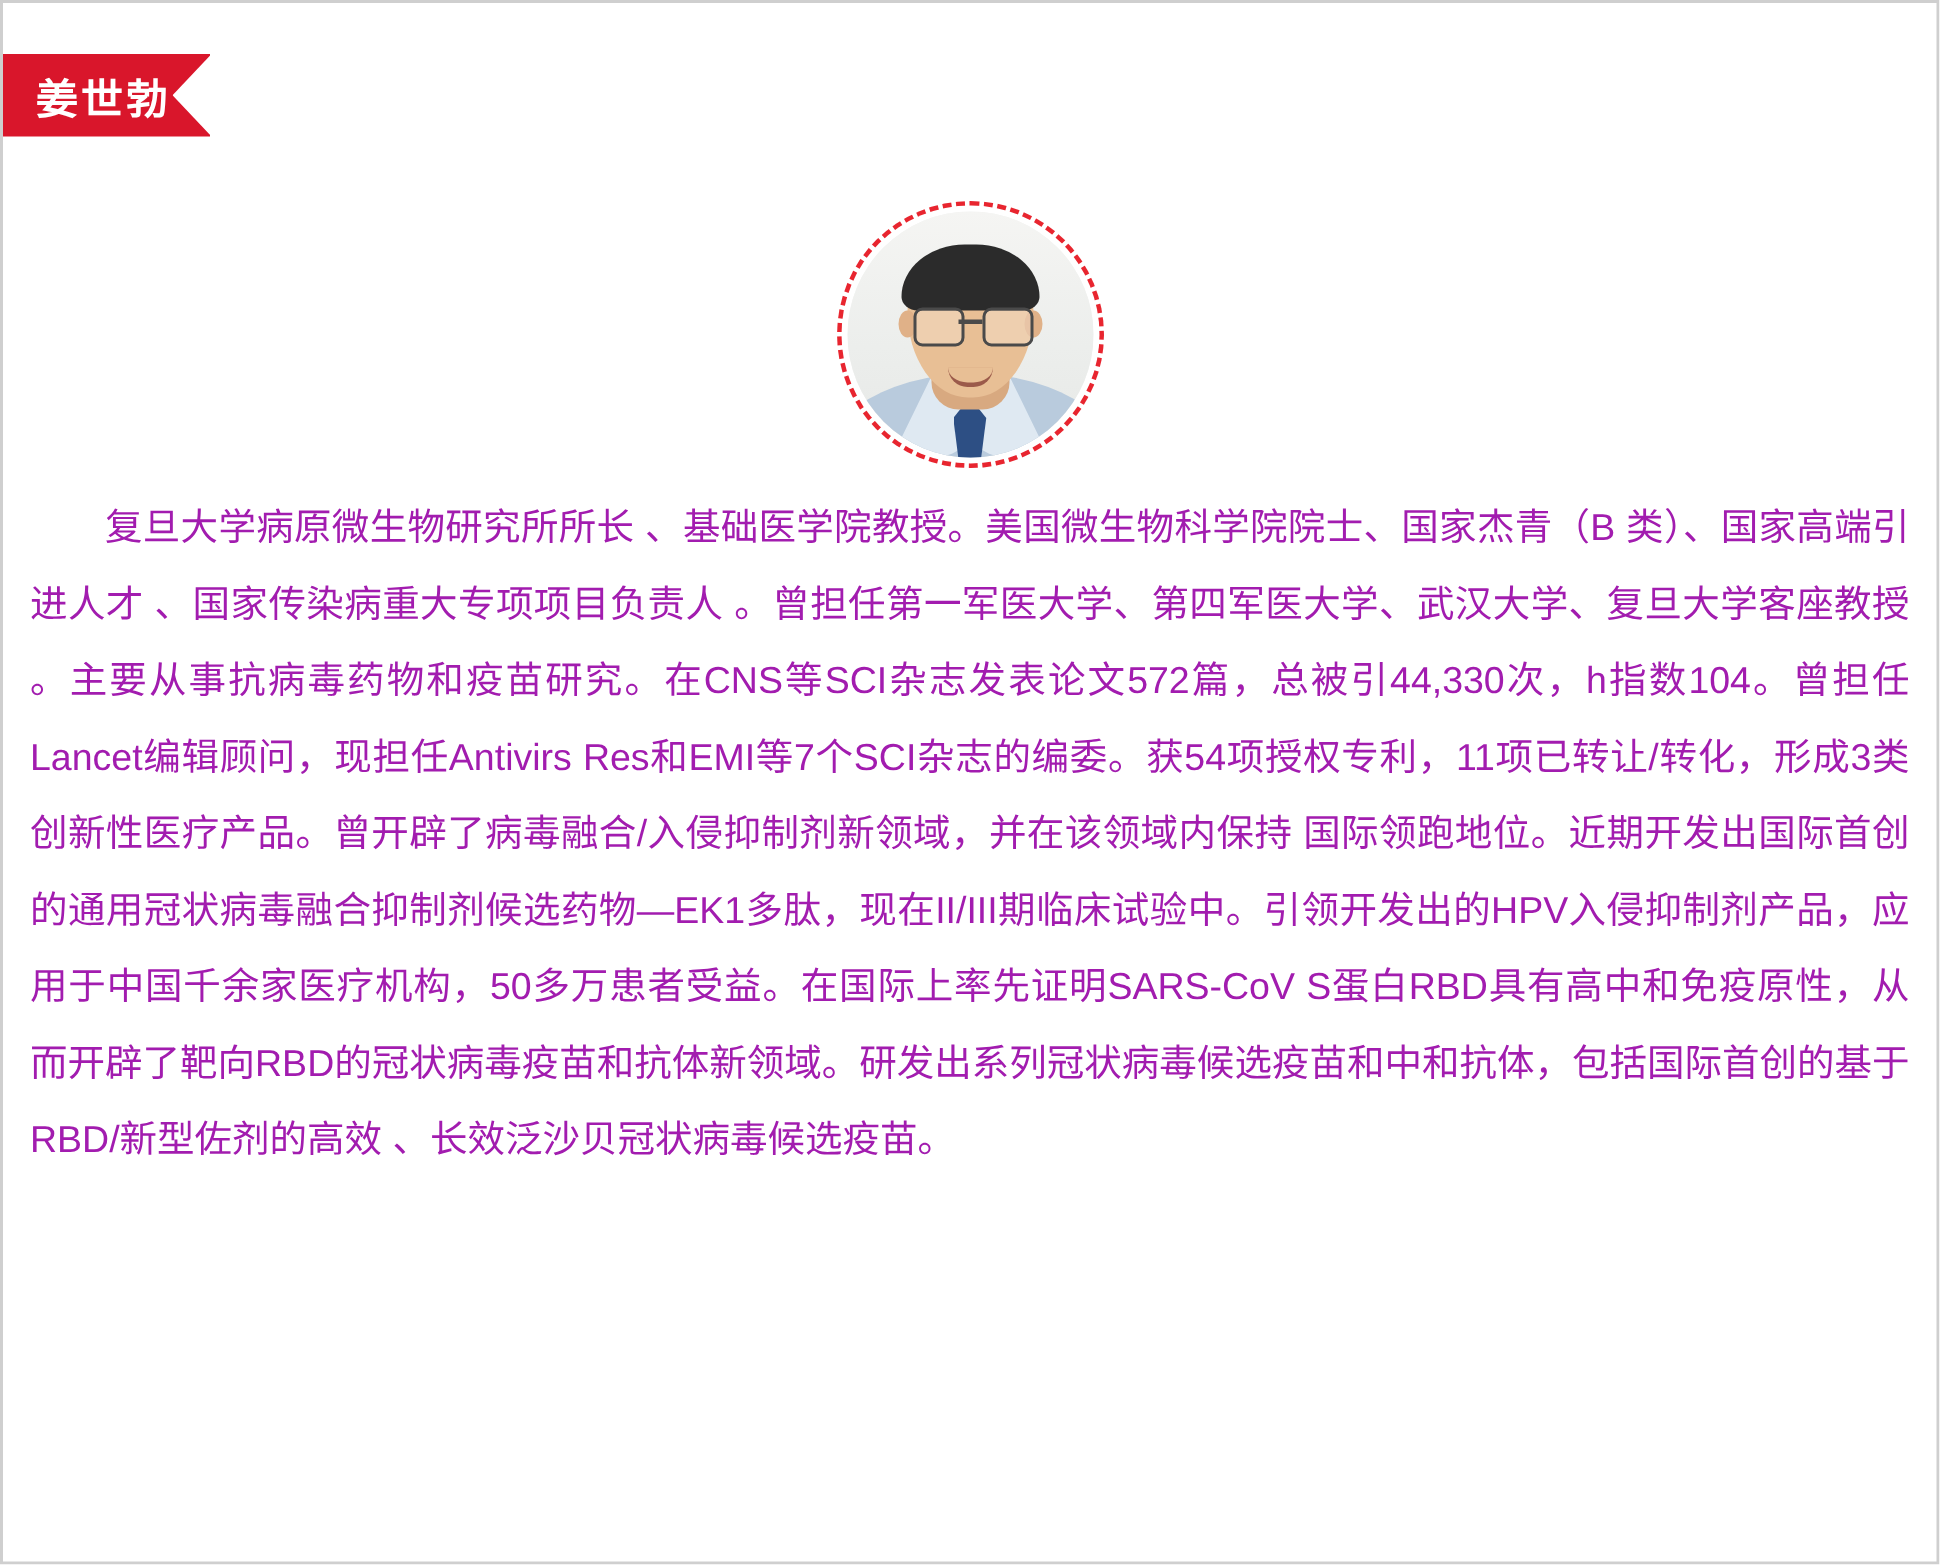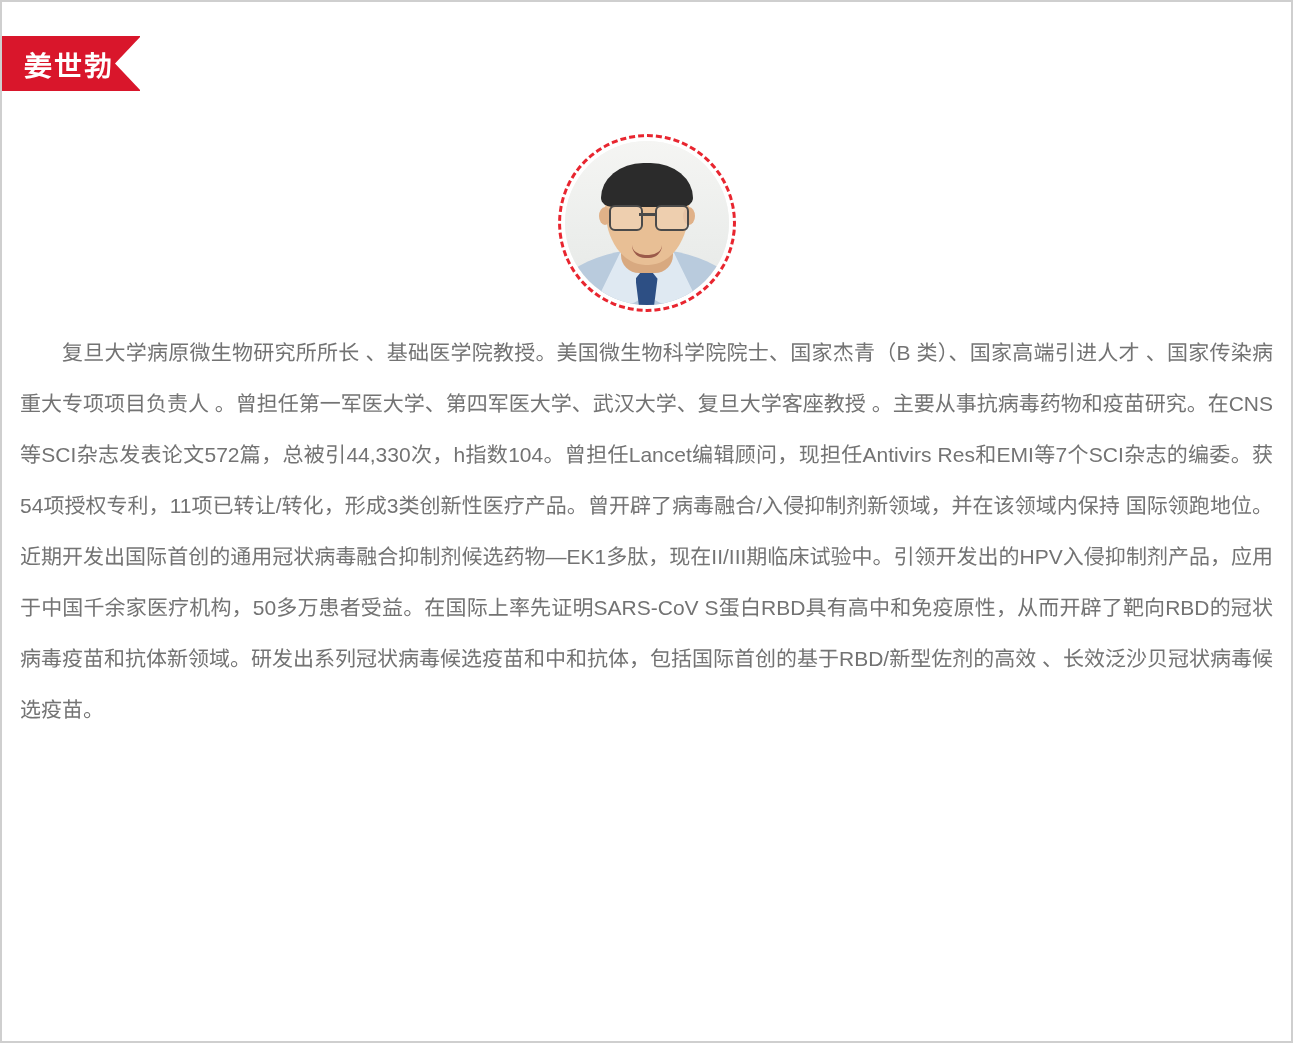--- a/index.html
+++ b/index.html
@@ -178,25 +178,25 @@
     border-bottom: 3px solid #9b5a4a;
     border-radius: 0 0 16px 16px;
   }
 
   
   .bio {
     position: absolute;
     left: 18px;
     right: 18px;
     top: 325px;
-    font-size: 21px;
+    font-size: 25px;
     line-height: 51px;
     text-align: justify;
     text-justify: inter-ideograph;
-    color: #737373;
+    color: #a21caf;
     text-indent: 2em;
     font-family: "Liberation Sans", "DejaVu Sans", sans-serif;
     letter-spacing: 0px;
   }
 </style>
 </head>
 <body>
 
 <div class="page">
 

